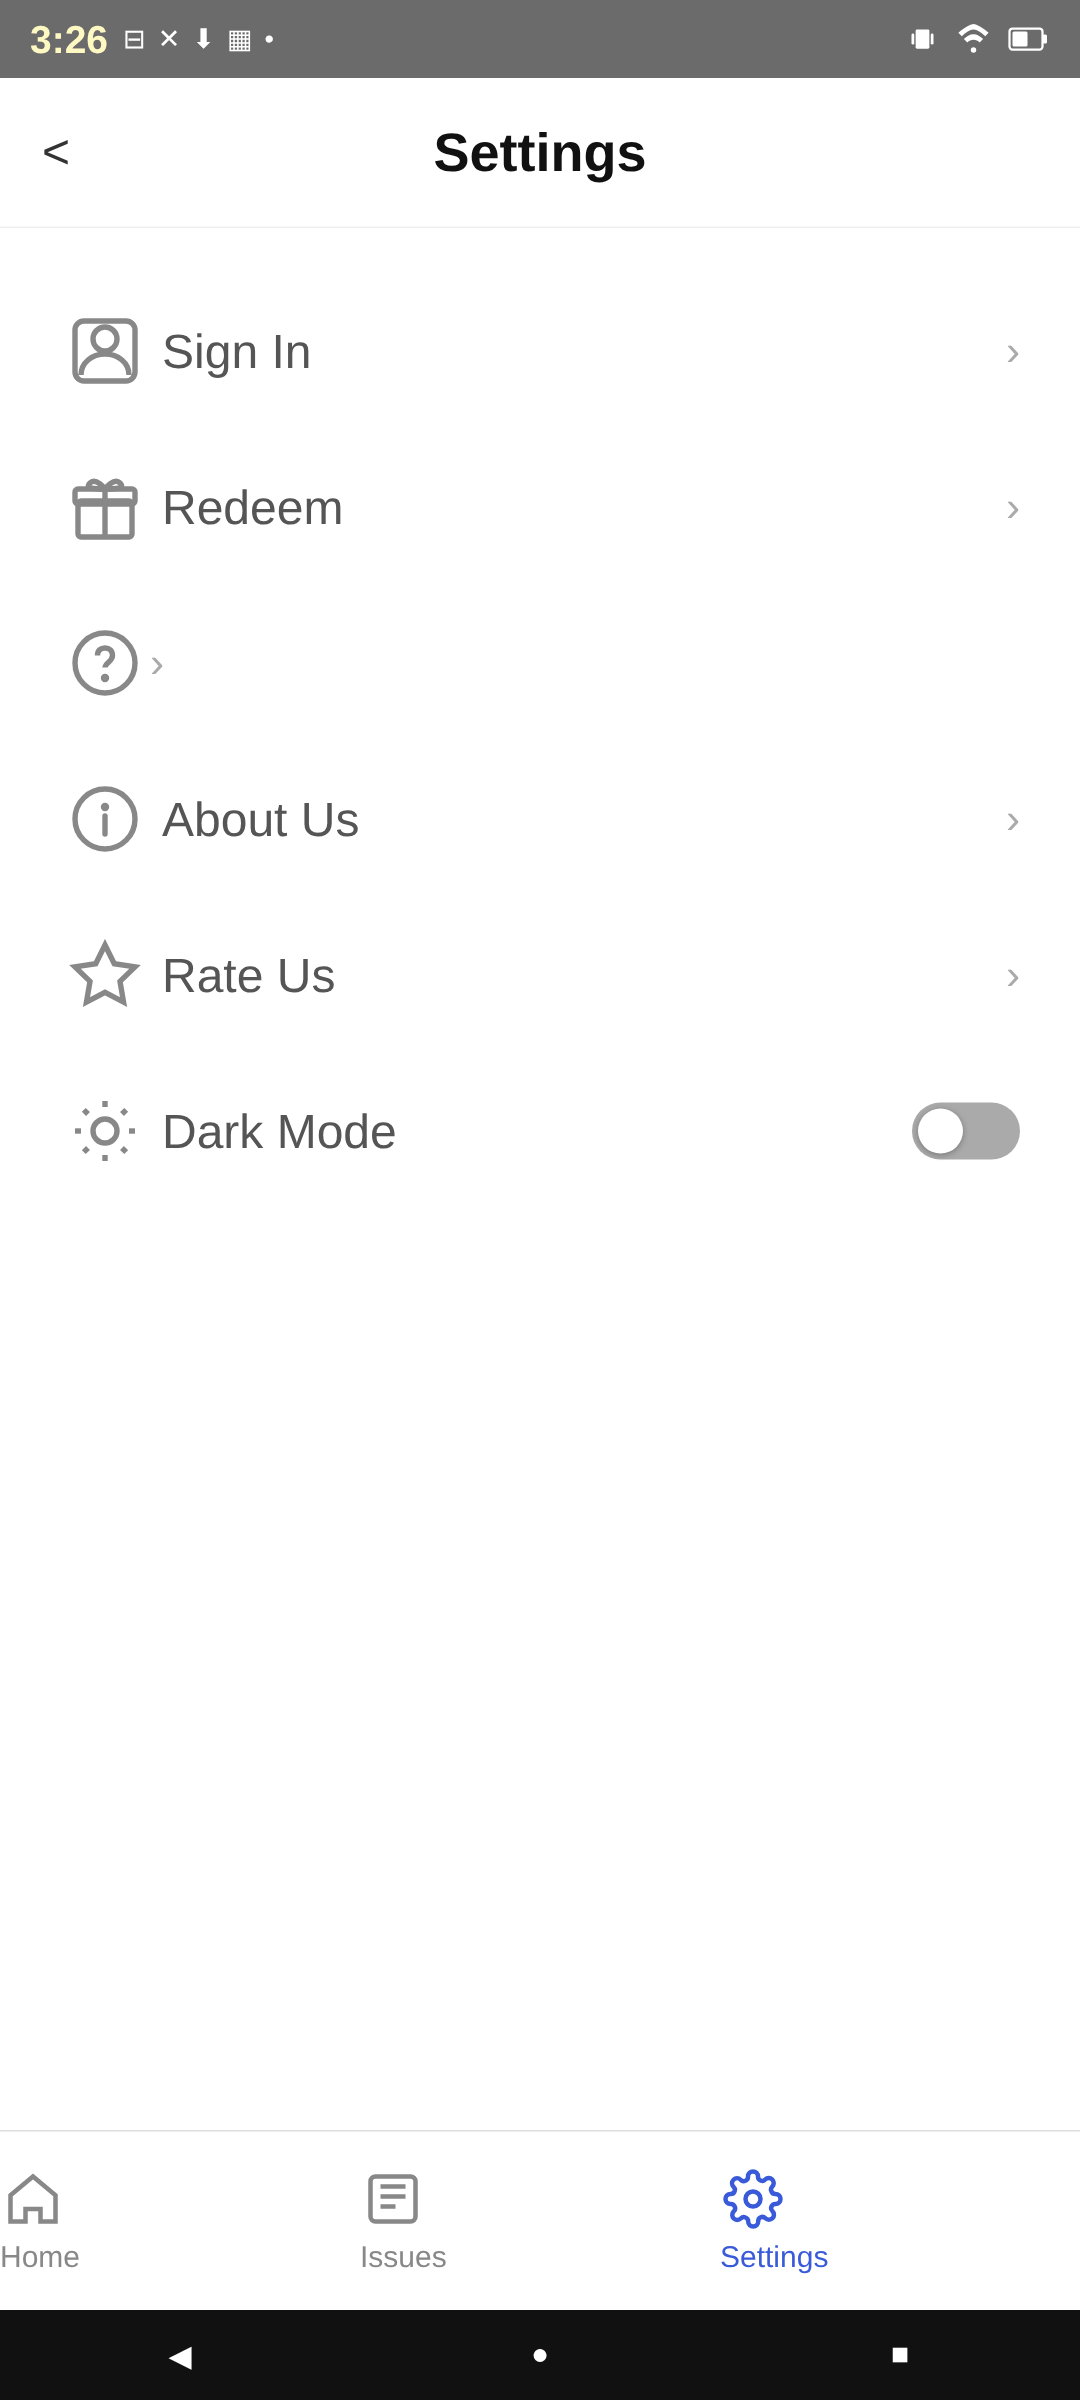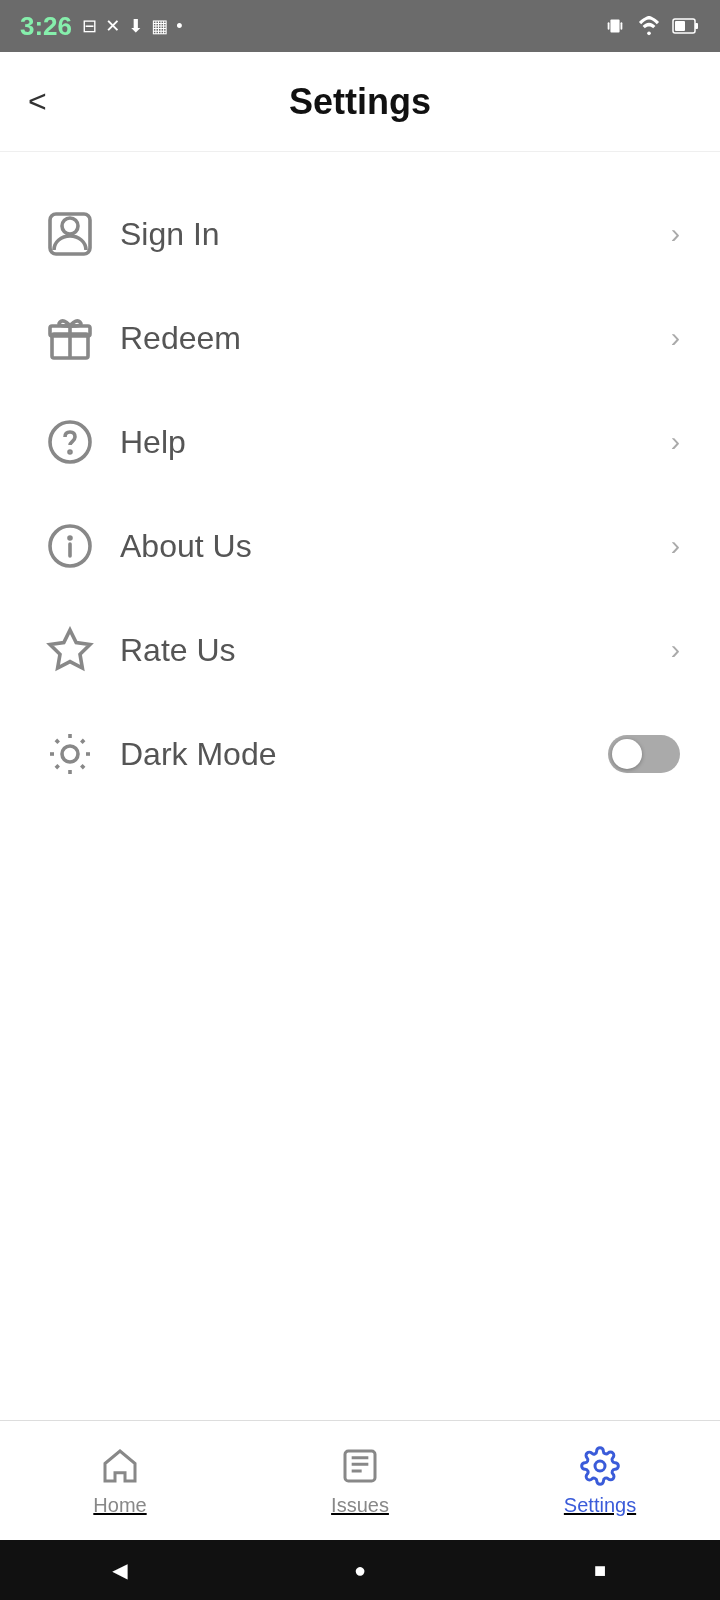--- a/index.html
+++ b/index.html
@@ -25,21 +25,21 @@
       justify-content: space-between;
       padding: 0 20px;
       flex-shrink: 0;
     }
     .status-left {
       display: flex;
       align-items: center;
       gap: 10px;
     }
     .status-time {
-      color: #86efac;
+      color: #fef9c3;
       font-size: 26px;
       font-weight: 600;
     }
     .status-icons {
       display: flex;
       align-items: center;
       gap: 8px;
     }
     .status-icon {
       color: white;
@@ -108,21 +108,21 @@
       width: 48px;
       height: 48px;
       stroke: #888;
       fill: none;
       stroke-width: 1.8;
     }
     .item-label {
       flex: 1;
       font-size: 32px;
       color: #555;
-      margin-left: 20px;
+      margin-left: 8px;
     }
     .item-chevron {
       color: #aaa;
       font-size: 28px;
     }
 
     
     .toggle-wrapper {
       display: flex;
       align-items: center;
@@ -166,25 +166,23 @@
       border-top: 1px solid #ddd;
       display: flex;
       align-items: center;
       justify-content: space-around;
       background: #fff;
       flex-shrink: 0;
     }
     .nav-item {
       display: flex;
       flex-direction: column;
-      align-items: center;
       gap: 6px;
       cursor: pointer;
       flex: 1;
-      text-decoration: underline;
     }
     .nav-icon {
       width: 44px;
       height: 44px;
       display: flex;
       align-items: center;
       justify-content: center;
     }
     .nav-icon svg {
       width: 40px;
@@ -298,21 +296,20 @@
     </div>
 
     <div class="settings-item">
       <div class="item-icon">
         <svg viewBox="0 0 24 24">
           <circle cx="12" cy="12" r="10"></circle>
           <path d="M9.5 9.5C9.5 7.8 10.5 7 12 7s2.5.9 2.5 2.5c0 2-2.5 2.5-2.5 4"></path>
           <circle cx="12" cy="17" r="0.5" fill="#888" stroke="#888"></circle>
         </svg>
       </div>
-      <span class="item-label">Help</span>
       <span class="item-chevron">›</span>
     </div>
 
     <div class="settings-item">
       <div class="item-icon">
         <svg viewBox="0 0 24 24">
           <circle cx="12" cy="12" r="10"></circle>
           <line x1="12" y1="8" x2="12" y2="8" stroke-width="2" stroke-linecap="round"></line>
           <line x1="12" y1="11" x2="12" y2="17" stroke-width="1.8" stroke-linecap="round"></line>
           <circle cx="12" cy="8" r="0.5" fill="#888" stroke="#888"></circle>

